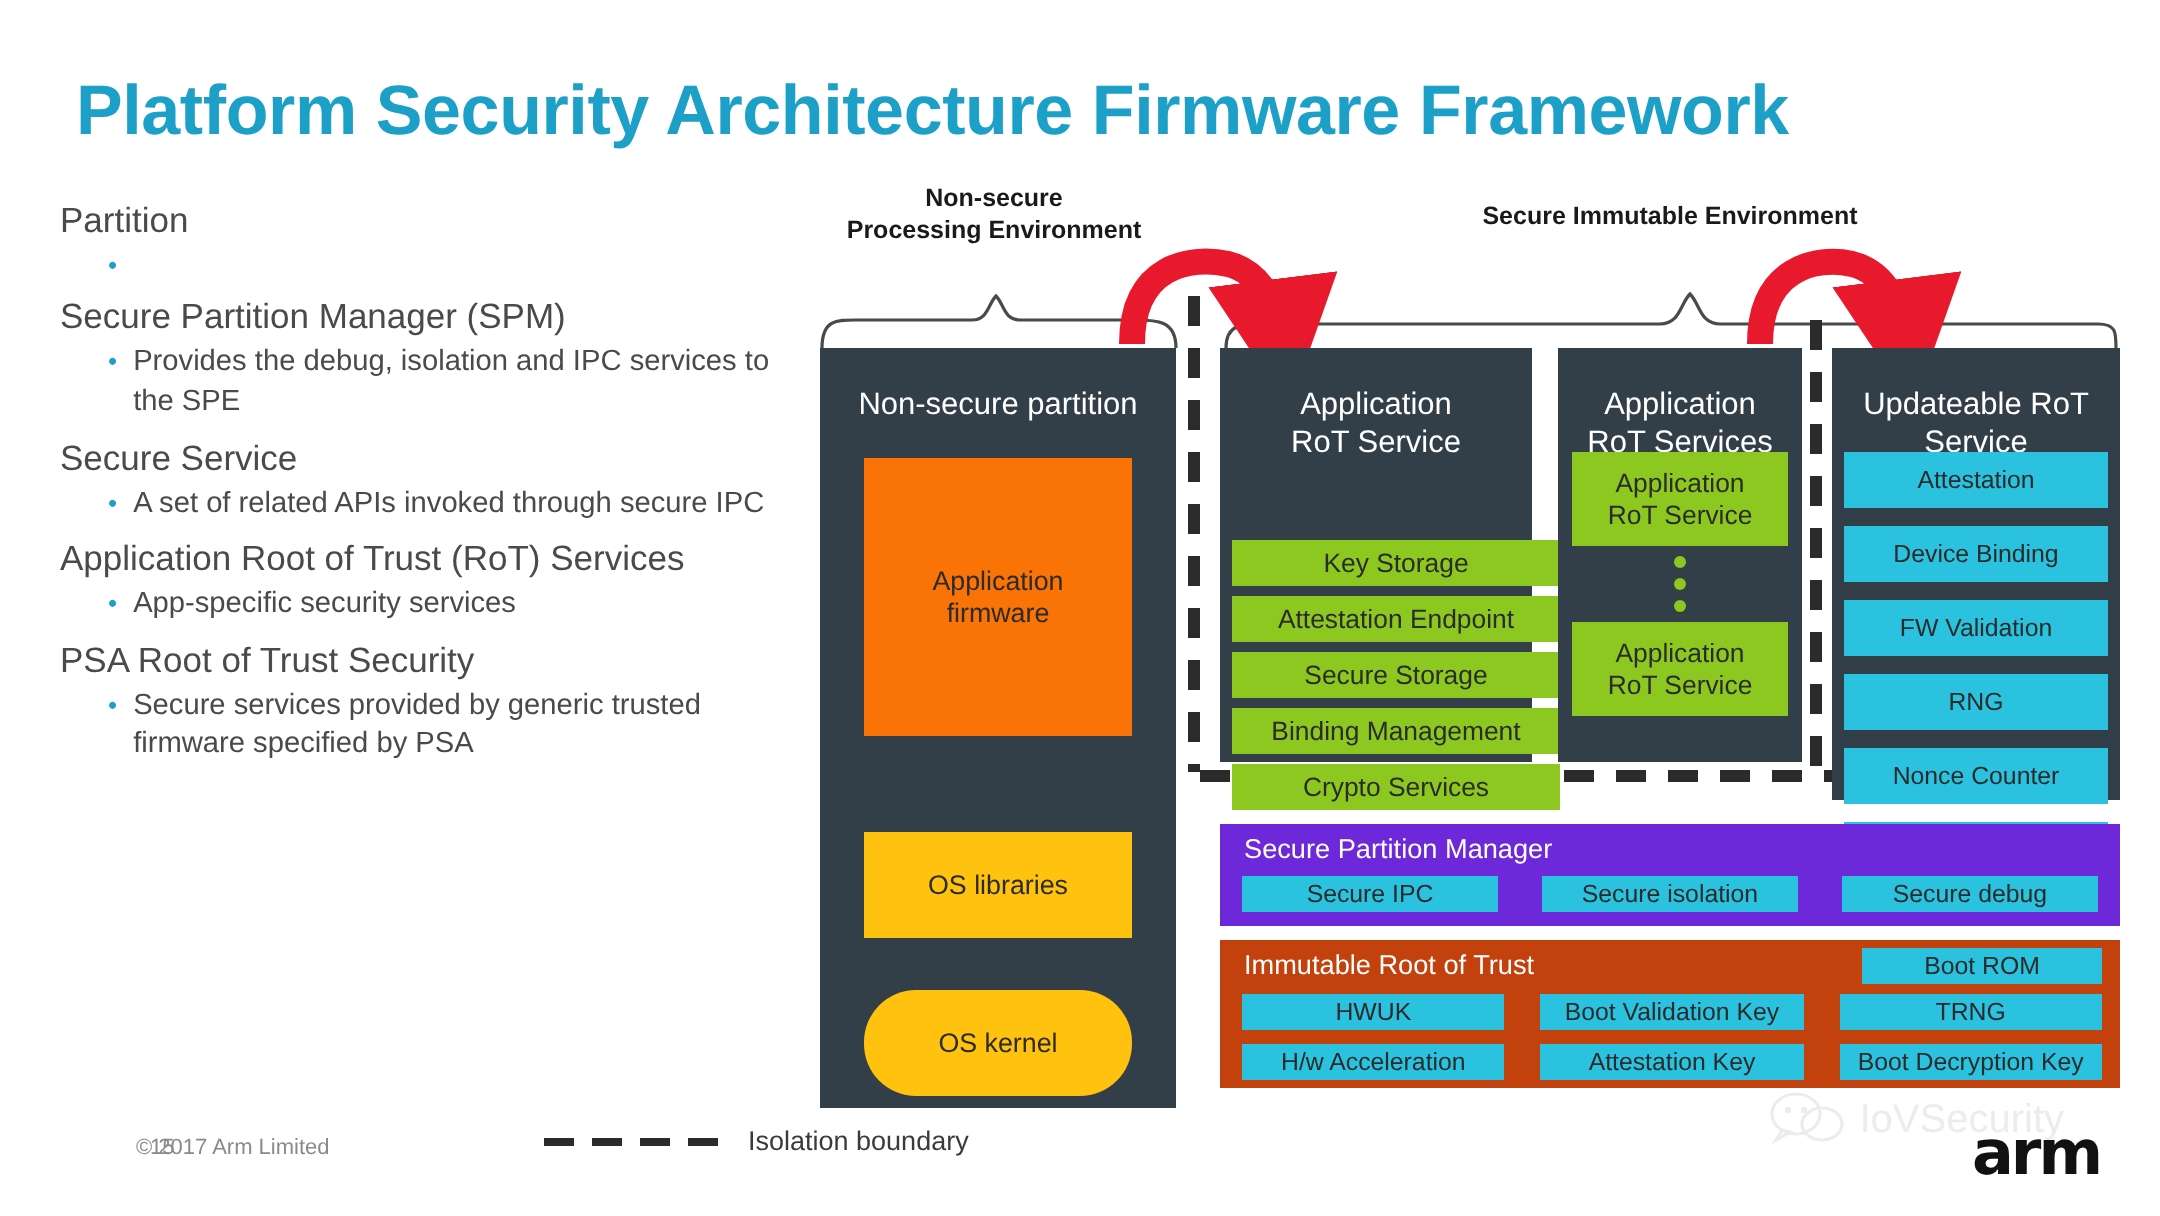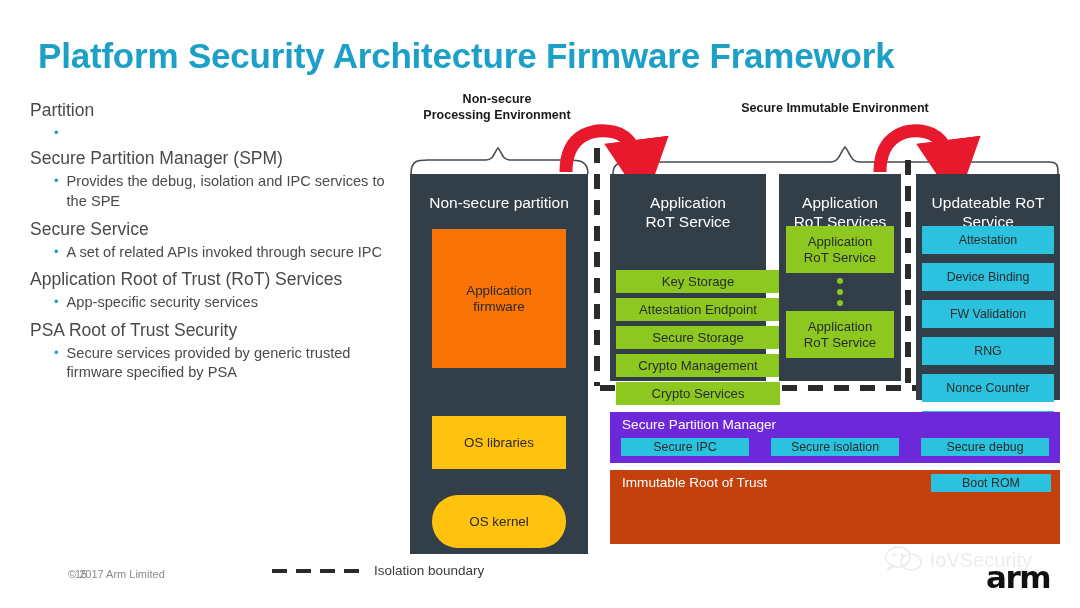--- a/index.html
+++ b/index.html
@@ -349,21 +349,21 @@
   <div class="panel" id="panel-app-rot">
     <div class="panel-title">
       <div>Application</div>
       <div>RoT Service</div>
     </div>
   </div>
   <div id="approt-stack">
     <div class="chip chip-green">Key Storage</div>
     <div class="chip chip-green">Attestation Endpoint</div>
     <div class="chip chip-green">Secure Storage</div>
-    <div class="chip chip-green">Crypto Management</div>
+    <div class="chip chip-green">Binding Management</div>
     <div class="chip chip-green">Crypto Services</div>
   </div>
 
   <div class="panel" id="panel-app-rots">
     <div class="panel-title">
       <div>Application</div>
       <div>RoT Services</div>
     </div>
   </div>
   <div id="approts-stack">
@@ -403,20 +403,28 @@
       <div class="chip chip-cyan">Secure IPC</div>
       <div class="chip chip-cyan">Secure isolation</div>
       <div class="chip chip-cyan">Secure debug</div>
     </div>
   </div>
 
   <div id="panel-irot">
     <div class="band-title">Immutable Root of Trust</div>
     <div id="irot-col3-top">
       <div class="chip chip-cyan">Boot ROM</div>
+    </div>
+    <div id="irot-grid">
+      <div class="chip chip-cyan">HWUK</div>
+      <div class="chip chip-cyan">Boot Validation Key</div>
+      <div class="chip chip-cyan">TRNG</div>
+      <div class="chip chip-cyan">H/w Acceleration</div>
+      <div class="chip chip-cyan">Attestation Key</div>
+      <div class="chip chip-cyan">Boot Decryption Key</div>
     </div>
   </div>
 </div>
 
 <div id="footer-pagenum">15</div>
 <div id="footer-copy">© 2017 Arm Limited</div>
 
 <div id="legend">
   <span id="legend-dashes">
       <i></i>

